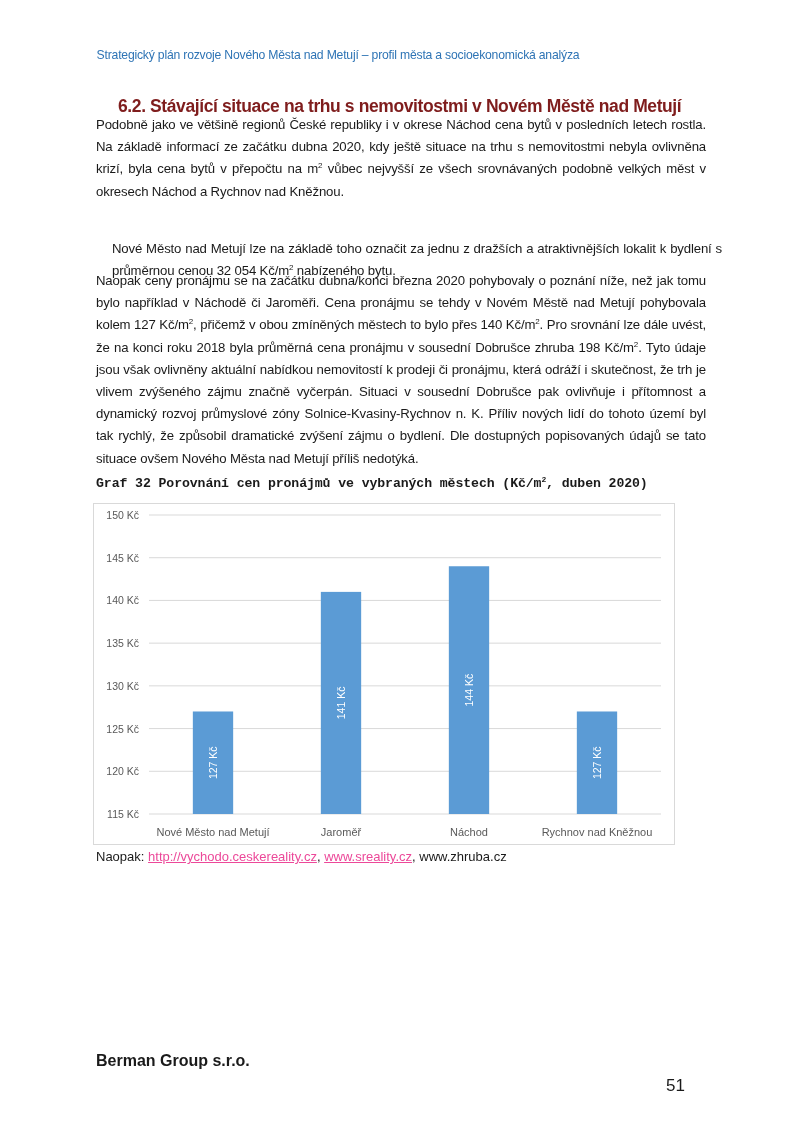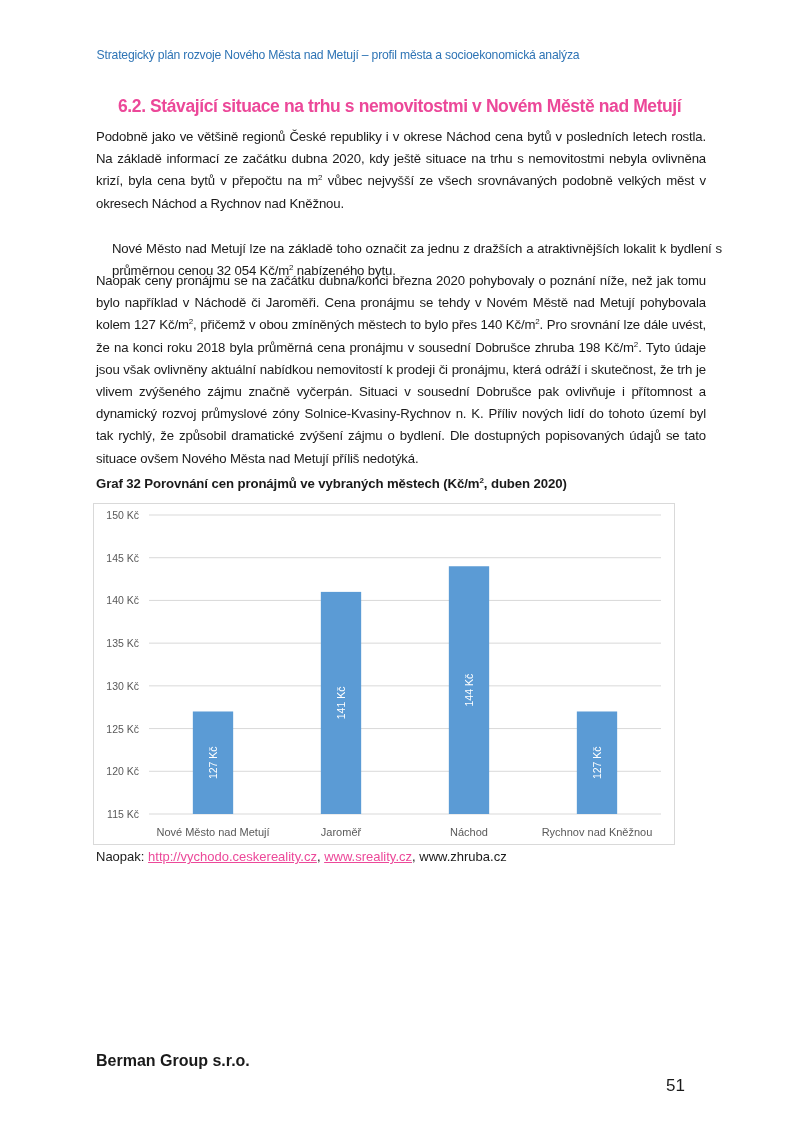--- a/index.html
+++ b/index.html
@@ -1,24 +1,24 @@
 <!DOCTYPE html>
 <html><head>
 <meta charset="utf-8">
 <style>
   html, body { margin: 0; padding: 0; background: #ffffff; }
   body { width: 800px; height: 1132px; position: relative; font-family: "Liberation Sans", sans-serif; color: #1a1a1a; }
   .running-header { position: absolute; top: 48px; left: 0; width: 676px; text-align: center; font-size: 12.2px; color: #2e74b5; letter-spacing: -0.2px; }
-  .section-heading { position: absolute; top: 96px; left: 118px; font-size: 17.5px; font-weight: bold; color: #ec4899; letter-spacing: -0.4px; }
+  .section-heading { position: absolute; top: 96px; left: 118px; font-size: 17.5px; font-weight: bold; color: #7f1d1d; letter-spacing: -0.4px; }
   .body-text { position: absolute; left: 96px; width: 610px; font-size: 13.2px; line-height: 22.2px; text-align: justify; letter-spacing: -0.15px; }
   .body-text sup { font-size: 8px; line-height: 0; }
-  #p1 { top: 126px; }
+  #p1 { top: 114px; }
   #p2 { top: 222px; }
   #p3 { top: 270px; }
-  .figure-caption { position: absolute; top: 476px; left: 96px; font-size: 13.2px; font-weight: bold; letter-spacing: -0.1px; }
+  .figure-caption { position: absolute; top: 476px; left: 96px; font-size: 13.2px; font-weight: bold; letter-spacing: -0.1px; font-family: Liberation Mono, monospace; }
   .figure-caption sup { font-size: 8px; line-height: 0; }
   .chart-frame { position: absolute; top: 503px; left: 93px; width: 582px; height: 342px; border: 1px solid #d9d9d9; box-sizing: border-box; }
   .chart-svg { position: absolute; top: 0; left: 0; }
   .source-line { position: absolute; top: 849px; left: 96px; font-size: 13px; }
   .source-line a { color: #ec4899; text-decoration: underline; }
   .footer-company { position: absolute; top: 1052px; left: 96px; font-size: 16px; font-weight: bold; }
   .footer-page { position: absolute; top: 1076px; left: 666px; font-size: 17px; }
 </style>
 </head>
 <body>

